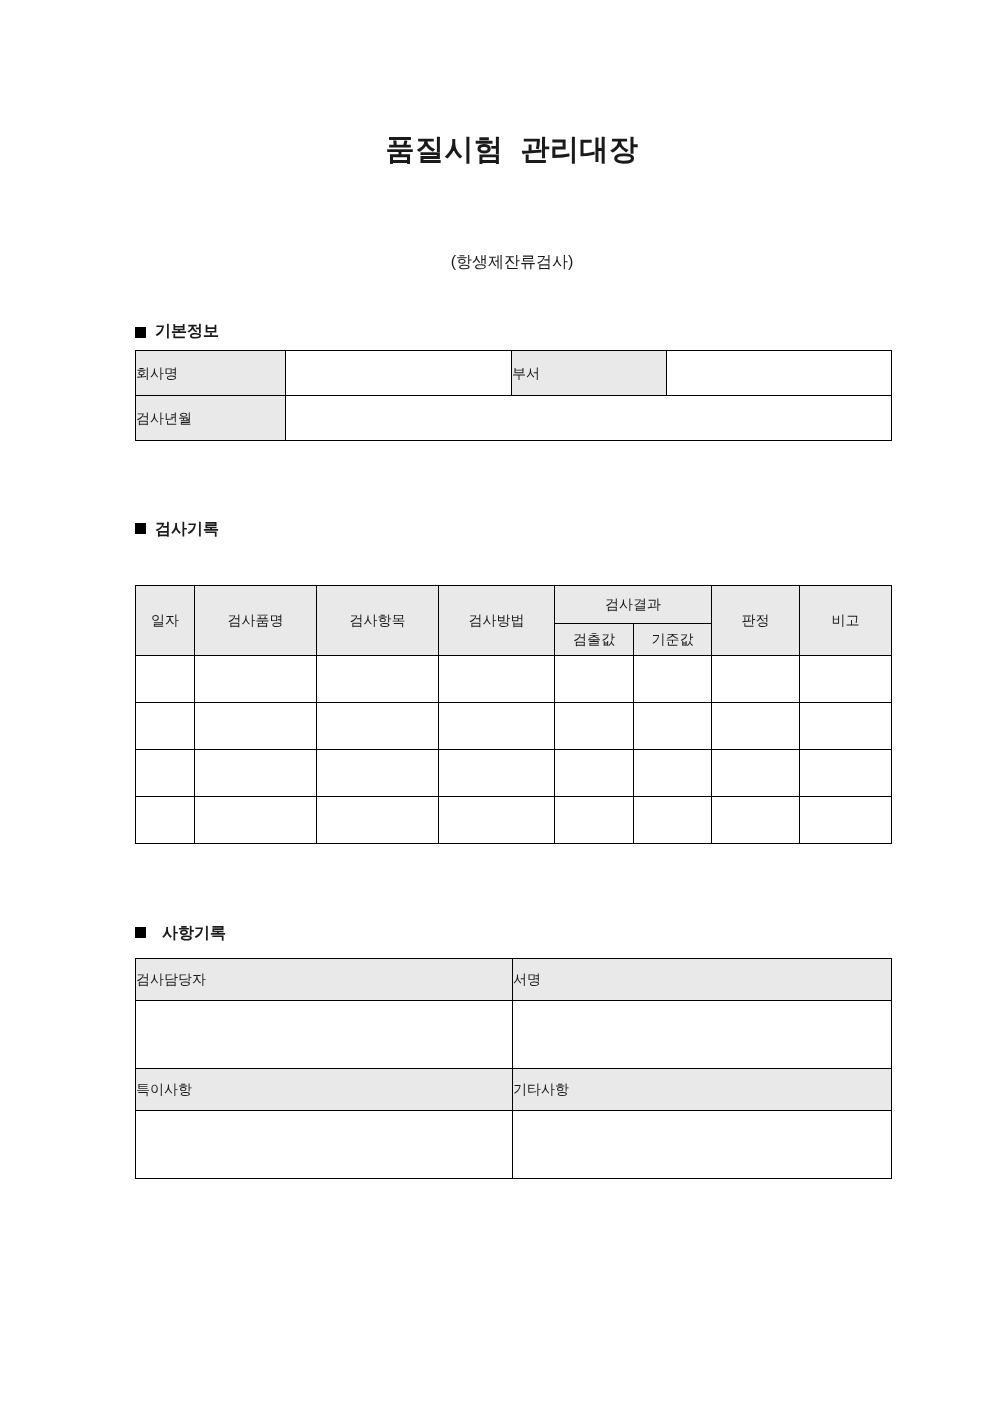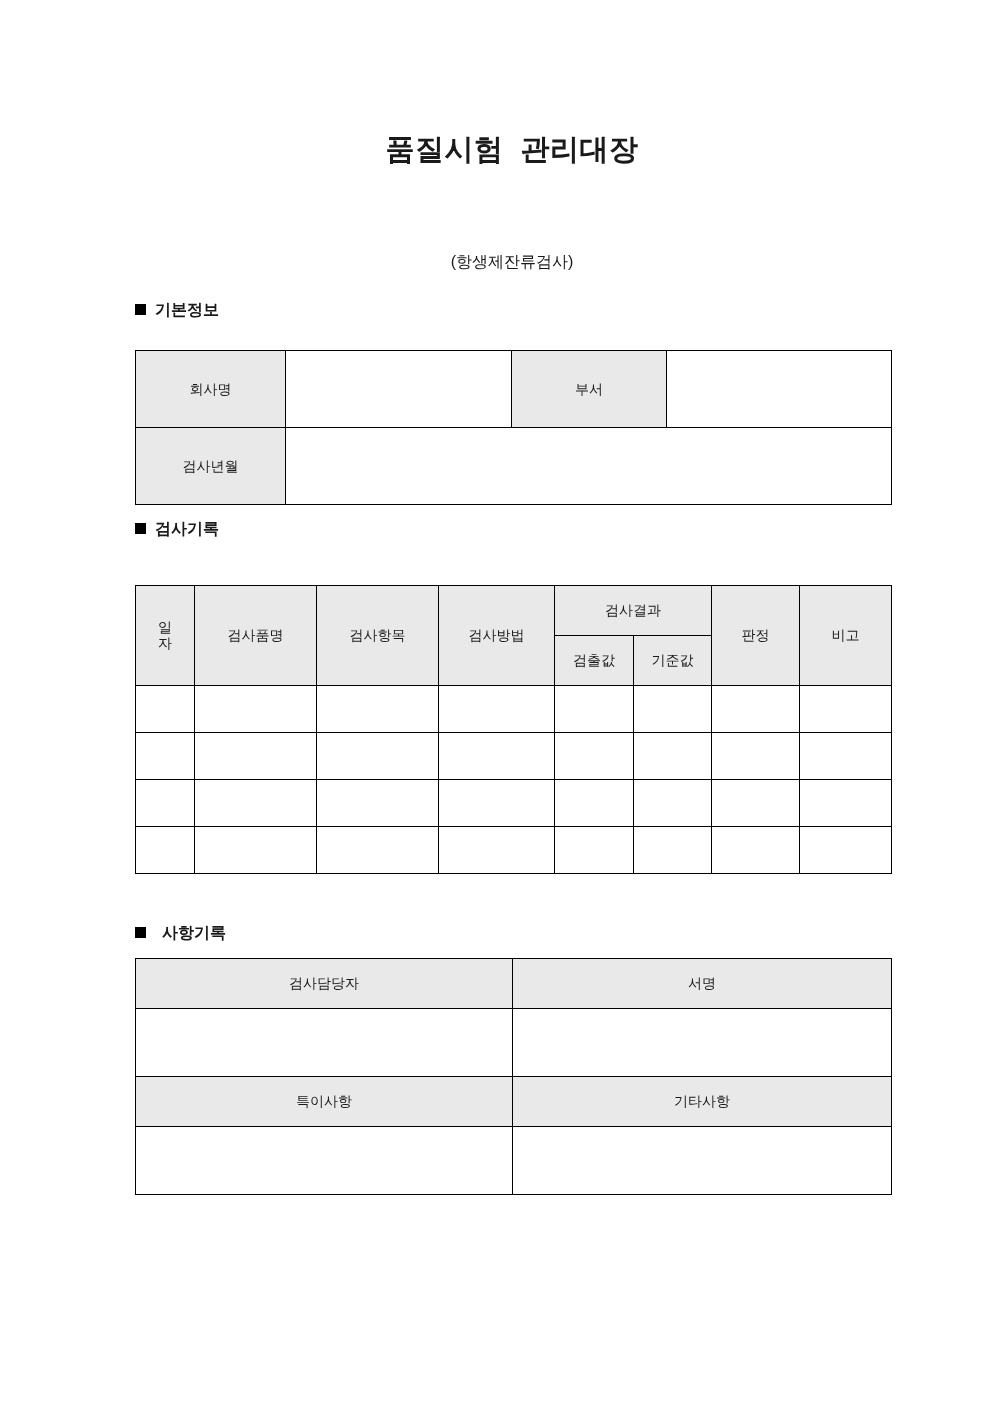--- a/index.html
+++ b/index.html
@@ -68,23 +68,22 @@
 
   
   .tbl {
     position: absolute;
     border-collapse: collapse;
     table-layout: fixed;
     font-size: 14px;
   }
   .tbl td, .tbl th {
     border: 1.4px solid #000000;
-    padding: 16px;
+    padding: 0;
     margin: 0;
-    text-align: center;
     vertical-align: middle;
     font-weight: normal;
     font-size: 14px;
     line-height: 1.2;
     color: #1a1a1a;
   }
   .hdr {
     background: #e9e9e9;
   }
   .cell-blank {
@@ -120,21 +119,21 @@
 </style>
 </head>
 <body>
 
 <div class="page">
 
   <div class="doc-title">품질시험  관리대장</div>
 
   <div class="doc-subtitle">(항생제잔류검사)</div>
 
-  <div class="section-heading" style="top:300px;">
+  <div class="section-heading" style="top:323px;font-family:Liberation Mono, monospace;">
     <span class="bullet-square"></span>
     <span>기본정보</span>
   </div>
 
   <table class="tbl" id="basic-info-table">
     <colgroup>
       <col style="width:150px">
       <col style="width:226px">
       <col style="width:155px">
       <col style="width:225px">

